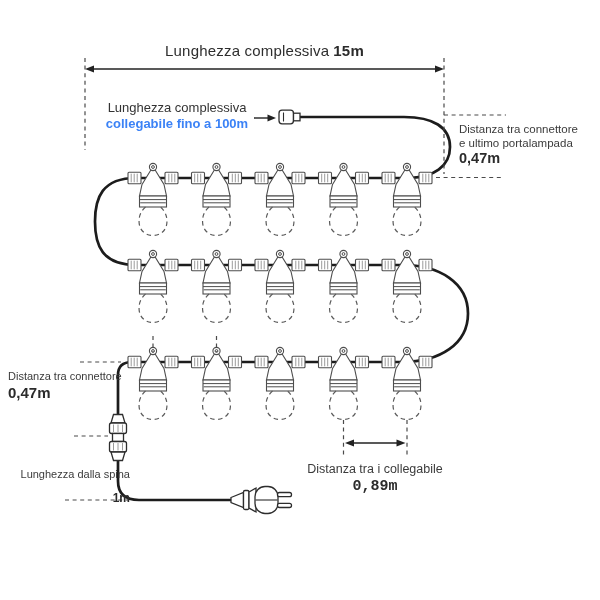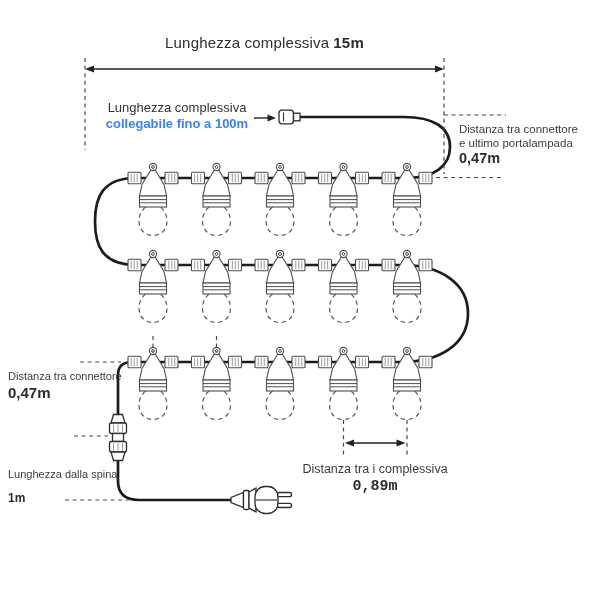--- a/index.html
+++ b/index.html
@@ -14,31 +14,31 @@
   .hatch{stroke:#9a9a9a;stroke-width:1;}
   .thin{stroke:#4d4d4d;stroke-width:1;}
   .thin2{stroke:#2d2d2d;stroke-width:1.1;}
   .bulb{fill:none;stroke:#5a5a5a;stroke-width:1.2;stroke-dasharray:4.5 3.5;}
   .dash{fill:none;stroke:#4a4a4a;stroke-width:1.2;stroke-dasharray:4 3.6;}
   .arrow-line{stroke:#222222;stroke-width:1.4;}
   .arrow-head{fill:#222222;stroke:none;}
   
   .lbl{position:absolute;color:#3b3b3b;}
   .lbl .val{font-weight:700;color:#2b2b2b;}
-  #t-title{left:85px;top:34px;width:359px;text-align:center;font-size:15px;
+  #t-title{left:85px;top:42px;width:359px;text-align:center;font-size:15px;
            font-weight:500;color:#2e2e2e;letter-spacing:.2px;}
   #t-title .val{margin-left:4px;font-size:15px;}
   #t-connectable{left:96px;top:100px;width:162px;text-align:center;font-size:13px;
                  line-height:15.5px;color:#333;}
   #t-connectable .bold{font-weight:700;color:#3b82f6;}
   #t-last{left:459px;top:123px;width:142px;font-size:11.5px;line-height:13.5px;}
   #t-last .val{display:block;font-size:14.5px;margin-top:2px;}
   #t-first{left:8px;top:370px;width:132px;font-size:11px;line-height:13.5px;}
   #t-first .val{display:block;font-size:15px;margin-top:2px;}
-  #t-plug{left:8px;top:468px;width:122px;font-size:11px;line-height:13.5px;}
+  #t-plug{left:8px;top:468px;width:122px;font-size:11px;line-height:13.5px;text-align:right;}
   #t-plug .val{display:block;font-size:12px;margin-top:10px;}
   #t-spacing{left:280px;top:462px;width:190px;text-align:center;font-size:12.5px;line-height:15px;}
   #t-spacing .val{display:block;font-size:15px;margin-top:2px;font-family:Liberation Mono, monospace;}
 </style>
 </head>
 <body>
 
 <div class="stage">
 
   <svg width="600" height="600" viewBox="0 0 600 600">
@@ -172,17 +172,17 @@
     <div>Distanza tra connettore</div>
     <span class="val">0,47m</span>
   </div>
 
   <div class="lbl" id="t-plug">
     <div>Lunghezza dalla spina</div>
     <span class="val">1m</span>
   </div>
 
   <div class="lbl" id="t-spacing">
-    <div>Distanza tra i complessiva</div>
+    <div>Distanza tra i collegabile</div>
     <span class="val">0,89m</span>
   </div>
 
 </div>
 
 </body></html>

